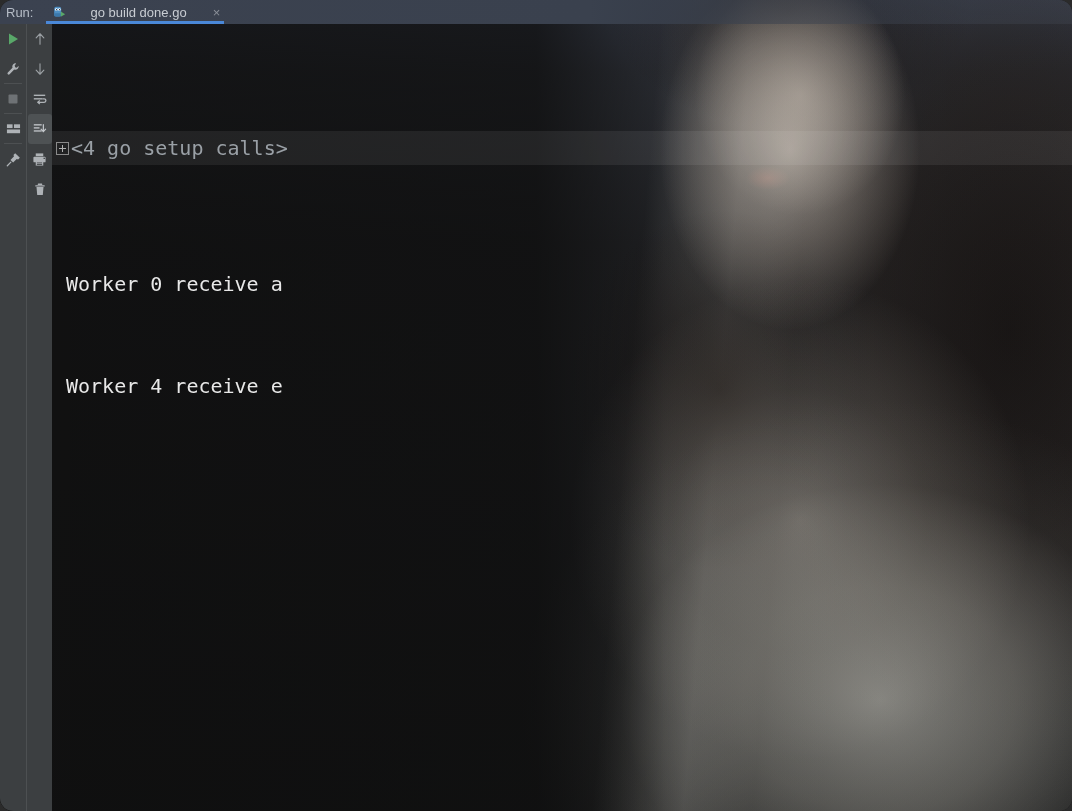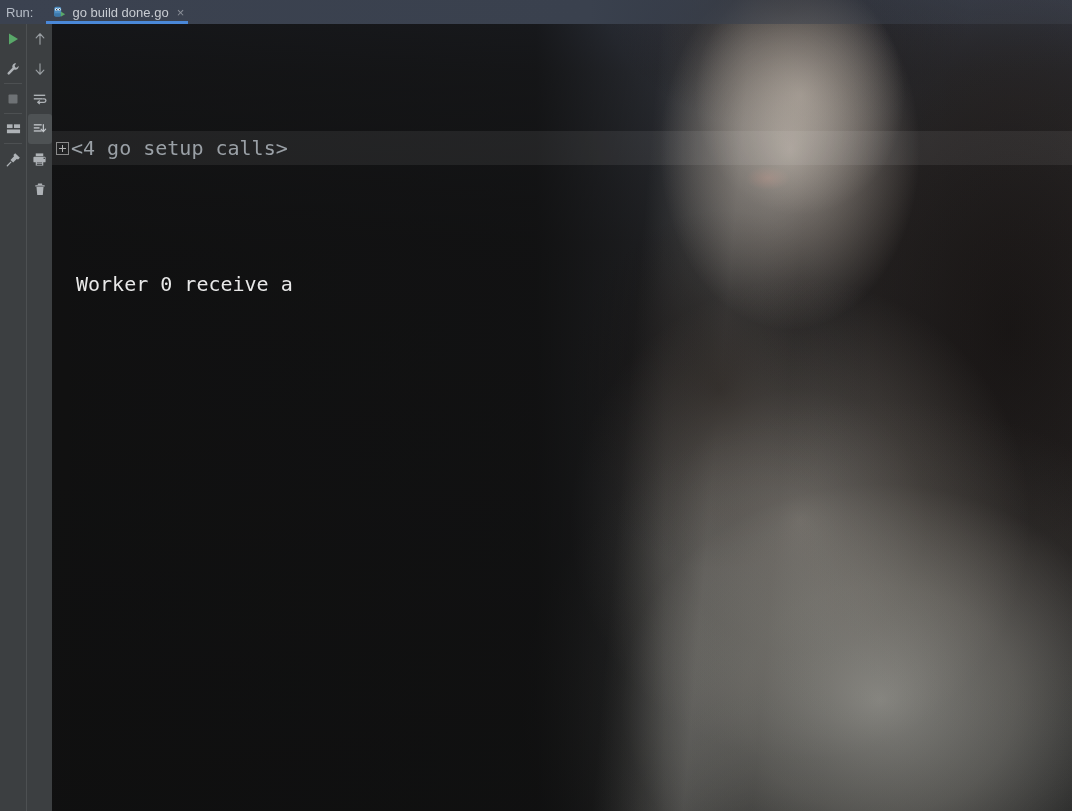--- a/index.html
+++ b/index.html
@@ -14,20 +14,21 @@
     font-family: "Liberation Sans", sans-serif;
   }
 
   
   #app {
     position: relative;
     width: 1072px;
     height: 811px;
     overflow: hidden;
     background: #1f2021;
+    border-radius: 13px;
   }
 
   
   #wallpaper {
     position: absolute;
     inset: 0;
     z-index: 0;
     background-color: #121212;
     background-image:
       
@@ -78,21 +79,21 @@
     margin-left: 6px;
     white-space: nowrap;
   }
   .tab {
     position: relative;
     display: flex;
     align-items: center;
     height: 24px;
     margin-left: 13px;
     padding: 0 4px 0 6px;
-    gap: 6px;
+    gap: 24px;
   }
   .tab-underline {
     position: absolute;
     left: 0; bottom: 0;
     width: 100%; height: 3px;
     background: #4a88d8;
   }
   .tab-label {
     color: #c8ccd2;
     font-size: 13px;
@@ -168,21 +169,21 @@
     padding-top: 5px;
     box-sizing: border-box;
     font-family: "DejaVu Sans Mono", "Liberation Mono", monospace;
     font-size: 20px;
     line-height: 34px;
     color: #e8e8e8;
     white-space: pre;
   }
   .line {
     height: 34px;
-    padding-left: 24px;
+    padding-left: 14px;
     display: flex;
     align-items: center;
   }
   .line.fold {
     background: rgba(255,255,255,0.07);
     padding-left: 0;
     display: flex;
     align-items: center;
   }
   .fold-box {
@@ -327,20 +328,21 @@
   <div id="console">
     <div id="console-gutter"></div>
     <div id="console-text">
 
       <div class="line fold">
         <span class="fold-box"></span>
         <span class="fold-text">&lt;4 go setup calls&gt;</span>
       </div>
 
       <div class="line"><span class="line-text">Worker 0 receive a</span></div>
+      <div class="line"><span class="line-text">Worker 4 receive e</span></div>
       
       
       
       
       
       
       
       
       
       

